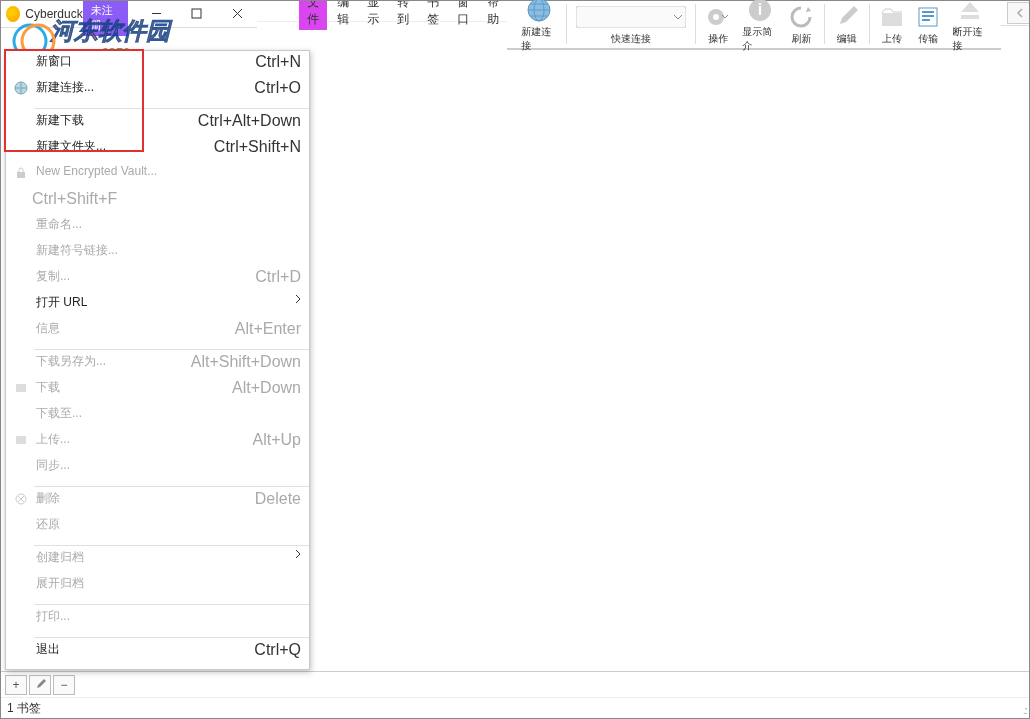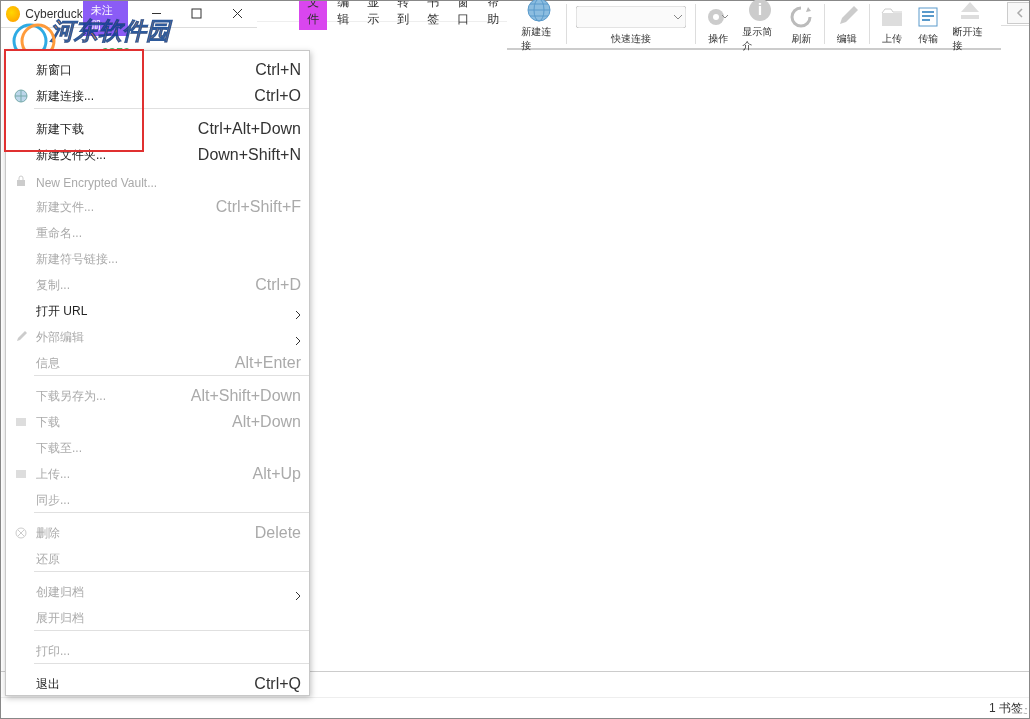--- a/index.html
+++ b/index.html
@@ -31,26 +31,26 @@
 .path-combo { flex: 1; height: 22px; border: 1px solid #ccc; background: #fff; }
 .up-btn { width: 28px; height: 22px; border: 1px solid #ccc; background: #eee; display:flex;align-items:center;justify-content:center; }
 .search-box { width: 115px; height: 26px; border: 1px solid #ccc; display: flex; align-items: center; padding: 0 5px; color: #aaa; }
 .search-box .glass { margin-left: auto; color: #d88; }
 
 .content { flex: 1; width: 100%; background: #fff; }
 
 .bottom-panel { position: absolute; bottom: 0; left: 1px; right: 1px; }
 .bottom-tools { height: 26px; border-top: 1px solid #ccc; display: flex; align-items: center; padding: 0 4px; }
 .btool { width: 22px; height: 20px; border: 1px solid #bbb; background: #fafafa; display: flex; align-items: center; justify-content: center; color: #555; margin-right: 2px; }
-.statusbar { height: 22px; display: flex; align-items: center; padding: 0 6px; border-top: 1px solid #eee; font-size: 12px; color: #333; justify-content: flex-end; }
+.statusbar { height: 22px; display: flex; align-items: center; padding: 0 6px; border-top: 1px solid #eee; font-size: 12px; color: #333; }
 .resize-grip { position:absolute; right:3px; bottom:3px; color:#bbb; font-size:11px; letter-spacing:-2px; }
 
 
 .dropdown { position: absolute; top: 50px; left: 5px; width: 305px; background: #fff; border: 1px solid #c8c8c8; box-shadow: 1px 2px 6px rgba(0,0,0,0.25); z-index: 100; padding: 2px 0; }
-.menu-row { display: flex; align-items: flex-end; height: 26px; padding: 0 8px 0 4px; color: #222; }
+.menu-row { display: flex; align-items: flex-start; height: 26px; padding: 0 8px 0 4px; color: #222; }
 .menu-row.disabled { color: #aaa; }
 .menu-row.disabled .menu-cut { color: #aaa; }
 .menu-icon-col { width: 22px; height: 18px; display: flex; align-items: center; justify-content: center; color: #bbb; }
 .menu-label { flex: 1; padding-left: 4px; font-size: 12px; }
 .menu-cut { font-size: 16px; color: #333; }
 .menu-arrow { font-size: 11px; color: #333; }
 .menu-sep { height: 1px; background: #e0e0e0; margin: 3px 0 3px 28px; }
 
 .highlight-box { position: absolute; border: 2px solid #e03030; z-index: 101; pointer-events: none; }
 .hl1 { top: 49px; left: 4px; width: 140px; height: 103px; }
@@ -268,34 +268,33 @@
     </div>
     <div class="menu-sep"></div>
     <div class="menu-row">
       <div class="menu-icon-col"></div>
       <div class="menu-label">新建下载</div>
       <div class="menu-cut">Ctrl+Alt+Down</div>
     </div>
     <div class="menu-row">
       <div class="menu-icon-col"></div>
       <div class="menu-label">新建文件夹...</div>
-      <div class="menu-cut">Down+Shift+N</div>
+      <div class="menu-cut">Ctrl+Shift+N</div>
     </div>
     <div class="menu-row disabled">
       <div class="menu-icon-col">
         <svg width="14" height="14">
           <rect x="3" y="6" width="8" height="6" fill="#ccc"></rect>
           <path d="M5 6V4a2 2 0 014 0v2" fill="none" stroke="#ccc"></path>
         </svg>
       </div>
       <div class="menu-label">New Encrypted Vault...</div>
     </div>
     <div class="menu-row disabled">
       <div class="menu-icon-col"></div>
-      <div class="menu-label">新建文件...</div>
       <div class="menu-cut">Ctrl+Shift+F</div>
     </div>
     <div class="menu-row disabled">
       <div class="menu-icon-col"></div>
       <div class="menu-label">重命名...</div>
     </div>
     <div class="menu-row disabled">
       <div class="menu-icon-col"></div>
       <div class="menu-label">新建符号链接...</div>
     </div>
@@ -307,33 +306,20 @@
     <div class="menu-row">
       <div class="menu-icon-col"></div>
       <div class="menu-label">打开 URL</div>
       <div class="menu-arrow">
         <svg width="6" height="10">
           <path d="M1 1l4 4-4 4" fill="none" stroke="currentColor"></path>
         </svg>
       </div>
     </div>
     <div class="menu-row disabled">
-      <div class="menu-icon-col">
-        <svg width="14" height="14">
-          <path d="M3 11l1-3 7-7 2 2-7 7z" fill="#ccc"></path>
-        </svg>
-      </div>
-      <div class="menu-label">外部编辑</div>
-      <div class="menu-arrow">
-        <svg width="6" height="10">
-          <path d="M1 1l4 4-4 4" fill="none" stroke="currentColor"></path>
-        </svg>
-      </div>
-    </div>
-    <div class="menu-row disabled">
       <div class="menu-icon-col"></div>
       <div class="menu-label">信息</div>
       <div class="menu-cut">Alt+Enter</div>
     </div>
     <div class="menu-sep"></div>
     <div class="menu-row disabled">
       <div class="menu-icon-col"></div>
       <div class="menu-label">下载另存为...</div>
       <div class="menu-cut">Alt+Shift+Down</div>
     </div>

